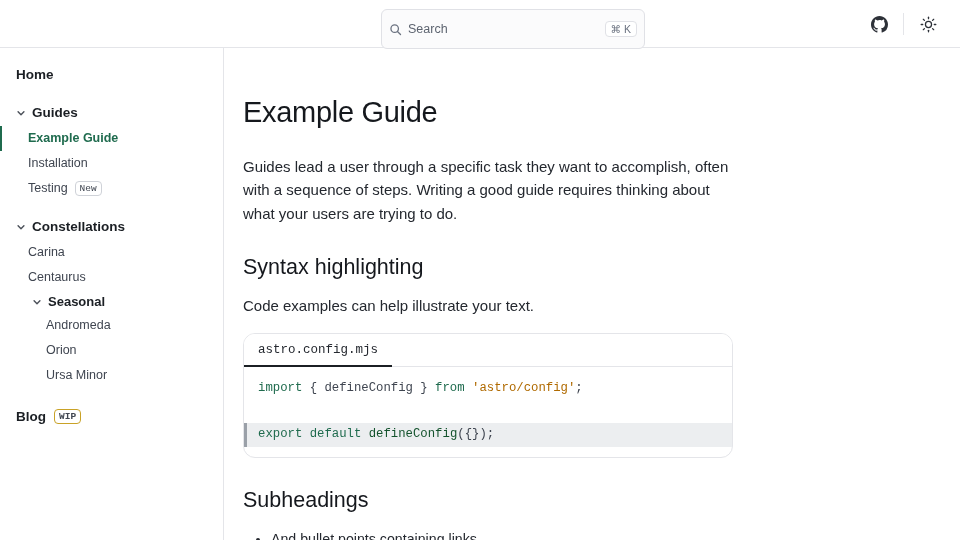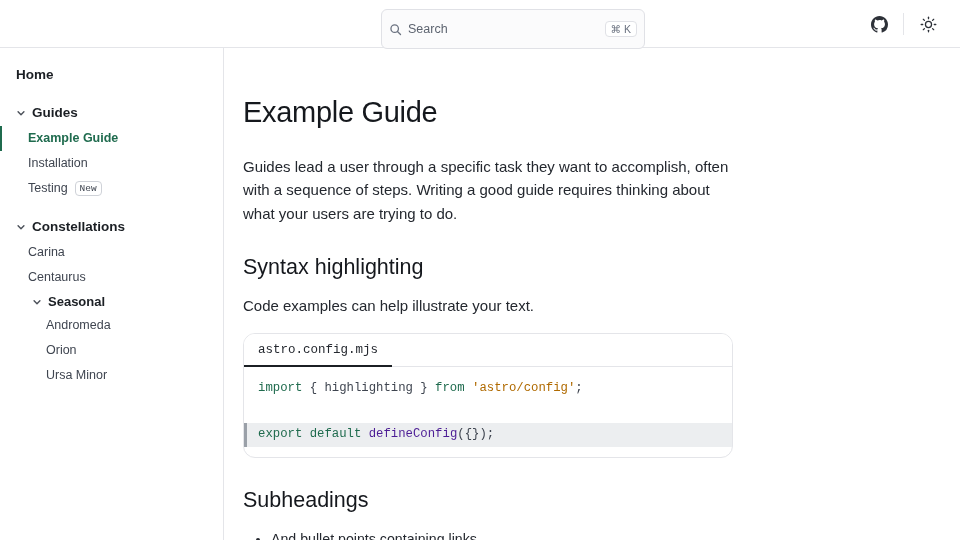--- a/index.html
+++ b/index.html
@@ -218,21 +218,21 @@
     padding: 0 14px;
     white-space: pre;
   }
   .code-line.blank { height: 23px; }
   .code-line.highlight {
     background: #eceef0;
     border-left: 3px solid #9aa0a8;
     padding-left: 11px;
   }
   .tok-kw { color: #1f6b4e; }
-  .tok-fn { color: #4c1d95; }
+  .tok-fn { color: #14532d; }
   .tok-str { color: #b06a00; }
   .tok-punct { color: #3f4550; }
 
   
   ul { margin: 6px 0 0 0; padding-left: 28px; }
   li { font-size: 14.2px; line-height: 1.75; color: #24282f; }
   li a { color: #24282f; text-decoration: underline; }
 </style>
 </head>
 <body>
@@ -333,36 +333,40 @@
         </div>
         <div class="nav-item indent">
           <span>Orion</span>
         </div>
         <div class="nav-item indent">
           <span>Ursa Minor</span>
         </div>
       </div>
     </div>
 
+    <div class="nav-standalone">
+      <span>Blog</span>
+      <span class="badge wip">WIP</span>
+    </div>
   </nav>
 
   <main class="main">
     <div class="content">
       <h1>Example Guide</h1>
       <p>Guides lead a user through a specific task they want to accomplish, often with a sequence of steps. Writing a good guide requires thinking about what your users are trying to do.</p>
 
       <h2>Syntax highlighting</h2>
       <p>Code examples can help illustrate your text.</p>
 
       <div class="code-card">
         <div class="code-tabs">
           <div class="code-tab">astro.config.mjs</div>
         </div>
         <div class="code-body">
-          <div class="code-line"><span class="tok-kw">import</span><span class="tok-punct"> { highlighting } </span><span class="tok-kw">from</span><span class="tok-str"> 'astro/config'</span><span class="tok-punct">;</span></div>
+          <div class="code-line"><span class="tok-kw">import</span><span class="tok-punct"> { defineConfig } </span><span class="tok-kw">from</span><span class="tok-str"> 'astro/config'</span><span class="tok-punct">;</span></div>
           <div class="code-line blank"></div>
           <div class="code-line highlight"><span class="tok-kw">export default </span><span class="tok-fn">defineConfig</span><span class="tok-punct">({});</span></div>
         </div>
       </div>
 
       <h2>Subheadings</h2>
       <ul>
         <li><span>And bullet points </span><a href="#">containing links</a><span>.</span></li>
 
       </ul>

